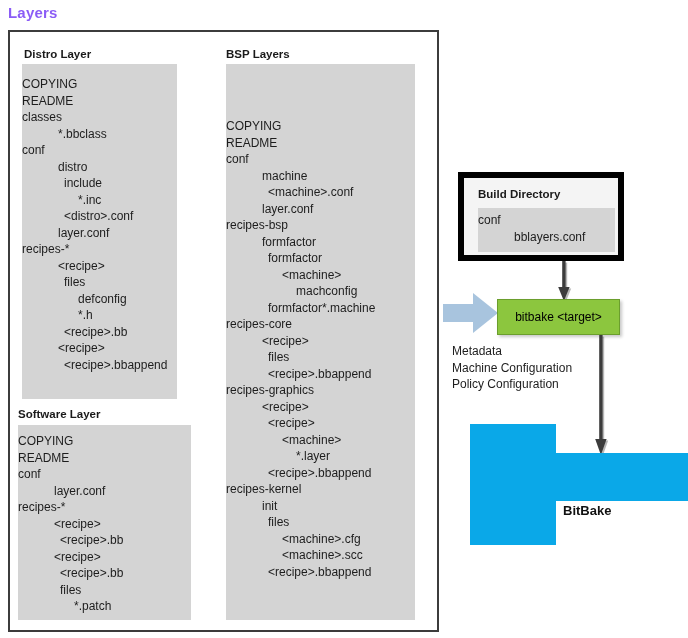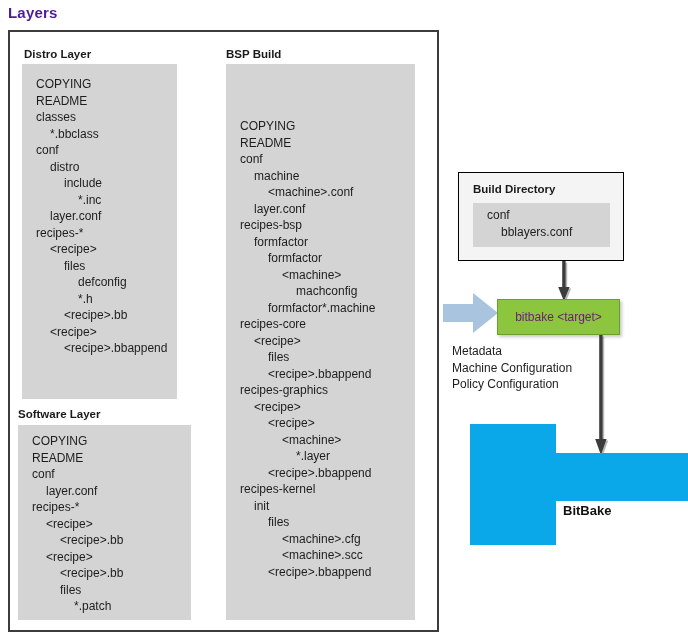--- a/index.html
+++ b/index.html
@@ -15,21 +15,21 @@
     overflow: hidden;
   }
 
   
   #layers-title {
     position: absolute;
     left: 8px;
     top: 4px;
     font-size: 15px;
     font-weight: bold;
-    color: #4c1d95;
+    color: #8b5cf6;
     letter-spacing: 0.2px;
   }
 
   
   #layers-frame {
     position: absolute;
     left: 8px;
     top: 30px;
     width: 431px;
     height: 602px;
@@ -58,22 +58,22 @@
     margin: 0;
     padding: 0;
   }
   .tree-list li {
     font-size: 12px;
     line-height: 16.5px;
     color: #1d1d1d;
     white-space: nowrap;
     font-family: "Liberation Sans", sans-serif;
   }
-  .d0 { padding-left: 14px; }
-  .d1 { padding-left: 28px; }
+  .d0 { }
+  .d1 { padding-left: 36px; }
   .d2 { padding-left: 42px; }
   .d3 { padding-left: 56px; }
   .d4 { padding-left: 70px; }
 
   
   #distro-label { left: 24px; top: 48px; }
   #distro-panel { left: 22px; top: 64px; width: 155px; height: 335px; }
   #distro-panel .tree-list { padding-top: 12px; }
 
   
@@ -86,21 +86,21 @@
   #bsp-panel { left: 226px; top: 64px; width: 189px; height: 556px; }
   #bsp-panel .tree-list { padding-top: 54px; }
 
   
   #build-dir-box {
     position: absolute;
     left: 458px;
     top: 172px;
     width: 166px;
     height: 89px;
-    border: 1px solid #000000;
+    border: 6px solid #000000;
     background: #f4f4f4;
     box-sizing: border-box;
   }
   #build-dir-title {
     position: absolute;
     left: 14px;
     top: 10px;
     font-size: 11.5px;
     font-weight: bold;
     color: #1a1a1a;
@@ -144,21 +144,21 @@
     background: #8cc63e;
     border: 1px solid #6b9e2d;
     box-sizing: border-box;
     display: flex;
     align-items: center;
     justify-content: center;
     box-shadow: 2px 2px 3px rgba(0,0,0,0.22);
   }
   #bitbake-target-label {
     font-size: 12px;
-    color: #701a75;
+    color: #000000;
     white-space: nowrap;
   }
 
   
   #metadata-caption {
     position: absolute;
     left: 452px;
     top: 343px;
     font-size: 12px;
     line-height: 16.5px;
@@ -212,20 +212,21 @@
 <div class="tree-panel" id="distro-panel">
   <ul class="tree-list">
       <li class="d0">COPYING</li>
       <li class="d0">README</li>
       <li class="d0">classes</li>
       <li class="d1">*.bbclass</li>
       <li class="d0">conf</li>
       <li class="d1">distro</li>
       <li class="d2">include</li>
       <li class="d3">*.inc</li>
+      <li class="d2">&lt;distro&gt;.conf</li>
       <li class="d1">layer.conf</li>
       <li class="d0">recipes-*</li>
       <li class="d1">&lt;recipe&gt;</li>
       <li class="d2">files</li>
       <li class="d3">defconfig</li>
       <li class="d3">*.h</li>
       <li class="d2">&lt;recipe&gt;.bb</li>
       <li class="d1">&lt;recipe&gt;</li>
       <li class="d2">&lt;recipe&gt;.bbappend</li>
     </ul>
@@ -241,21 +242,21 @@
       <li class="d0">recipes-*</li>
       <li class="d1">&lt;recipe&gt;</li>
       <li class="d2">&lt;recipe&gt;.bb</li>
       <li class="d1">&lt;recipe&gt;</li>
       <li class="d2">&lt;recipe&gt;.bb</li>
       <li class="d2">files</li>
       <li class="d3">*.patch</li>
     </ul>
 </div>
 
-<div class="layer-label" id="bsp-label">BSP Build</div>
+<div class="layer-label" id="bsp-label">BSP Layers</div>
 <div class="tree-panel" id="bsp-panel">
   <ul class="tree-list">
       <li class="d0">COPYING</li>
       <li class="d0">README</li>
       <li class="d0">conf</li>
       <li class="d1">machine</li>
       <li class="d2">&lt;machine&gt;.conf</li>
       <li class="d1">layer.conf</li>
       <li class="d0">recipes-bsp</li>
       <li class="d1">formfactor</li>

